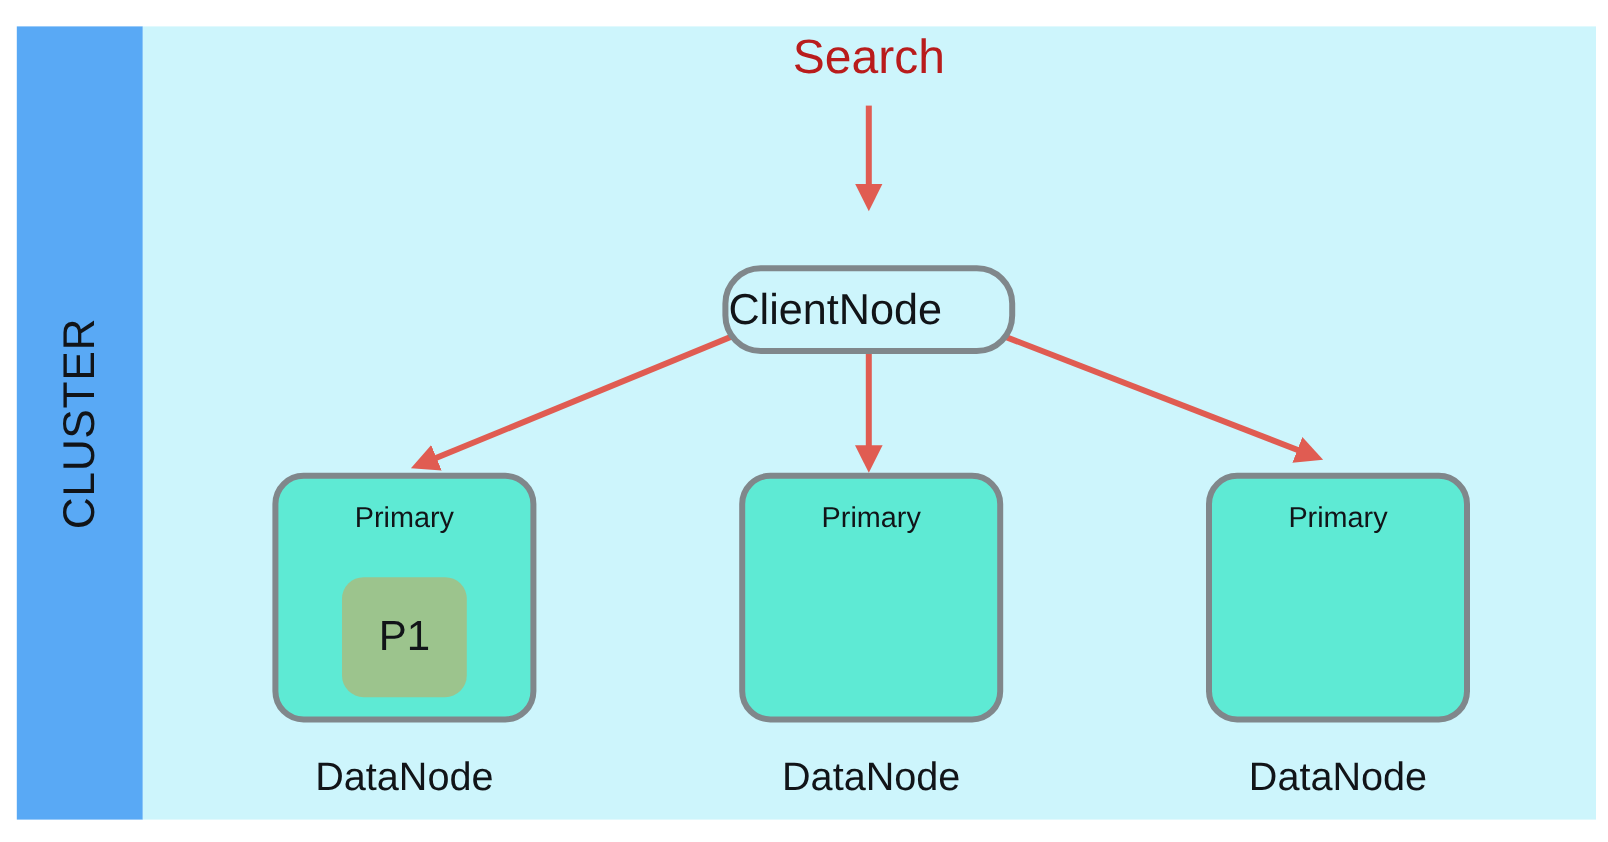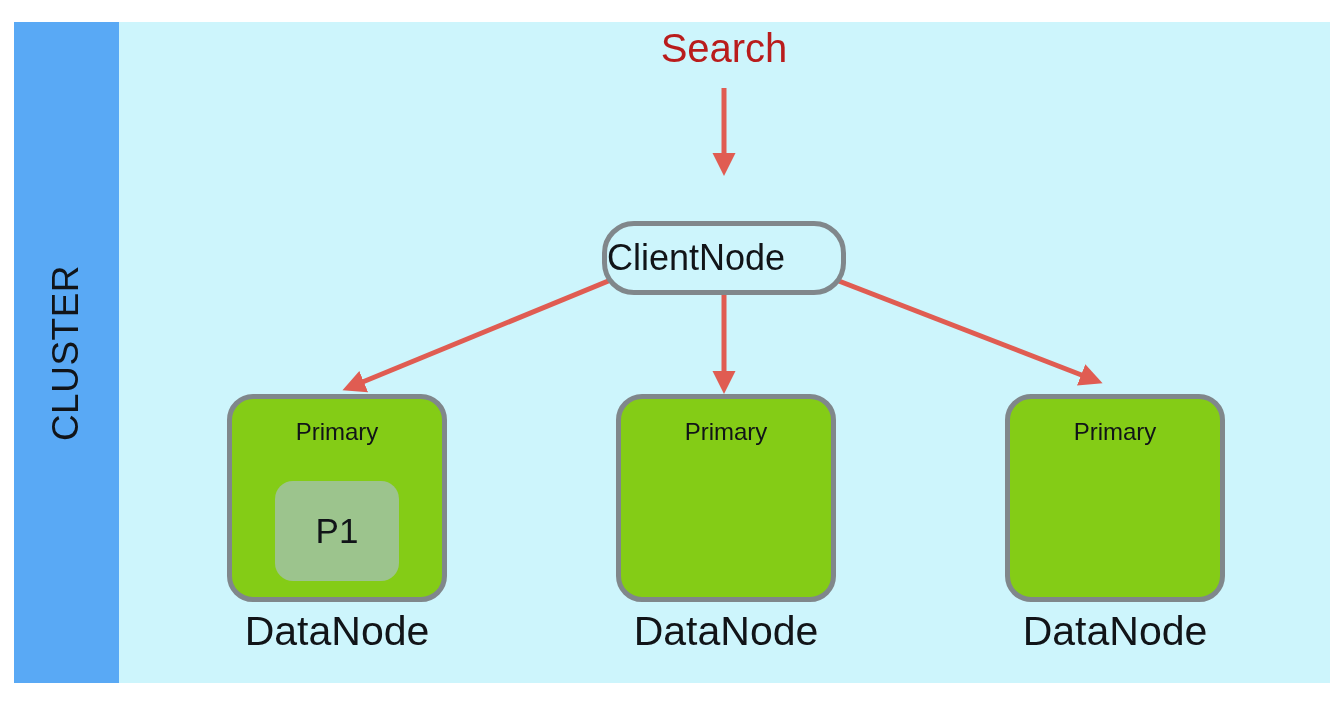--- a/index.html
+++ b/index.html
@@ -104,21 +104,21 @@
 
   
   .data-node {
     position: absolute;
     top: 394px;
     width: 220px;
     height: 208px;
     box-sizing: border-box;
     border: 5px solid #80878b;
     border-radius: 26px;
-    background: #84cc16;
+    background: #5eead4;
   }
   .data-node.n0 { left: 227px; }
   .data-node.n1 { left: 616px; }
   .data-node.n2 { left: 1005px; }
 
   .primary-label {
     position: absolute;
     top: 19px;
     left: 0;
     width: 100%;
@@ -126,40 +126,40 @@
     font-size: 24px;
     color: #111418;
     white-space: nowrap;
   }
 
   .shard-box {
     position: absolute;
     top: 82px;
     left: 50%;
     transform: translateX(-50%);
-    width: 124px;
+    width: 104px;
     height: 100px;
     border-radius: 18px;
     background: #9cc48d;
     display: flex;
     align-items: center;
     justify-content: center;
   }
   .shard-label {
     font-size: 35px;
     color: #111418;
     white-space: nowrap;
   }
 
   .data-node-caption {
     position: absolute;
-    top: 608px;
+    top: 628px;
     width: 220px;
     text-align: center;
-    font-size: 41px;
+    font-size: 33px;
     color: #111418;
     white-space: nowrap;
   }
   .data-node-caption.n0 { left: 227px; }
   .data-node-caption.n1 { left: 616px; }
   .data-node-caption.n2 { left: 1005px; }
 </style>
 </head>
 <body>
 

